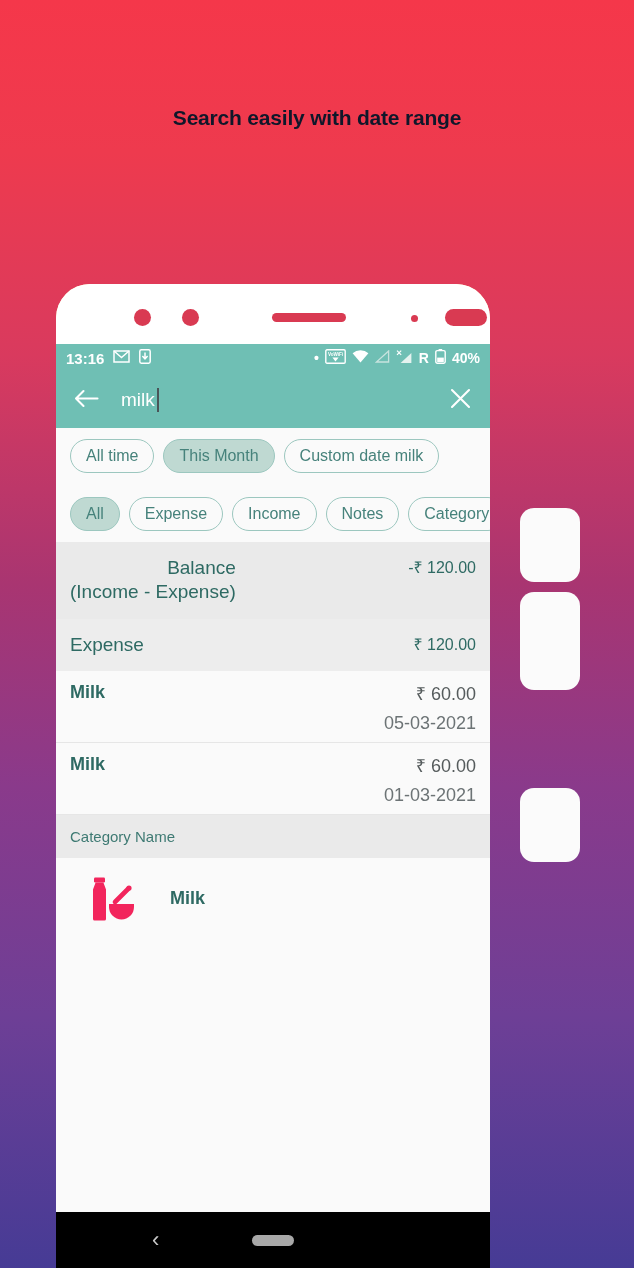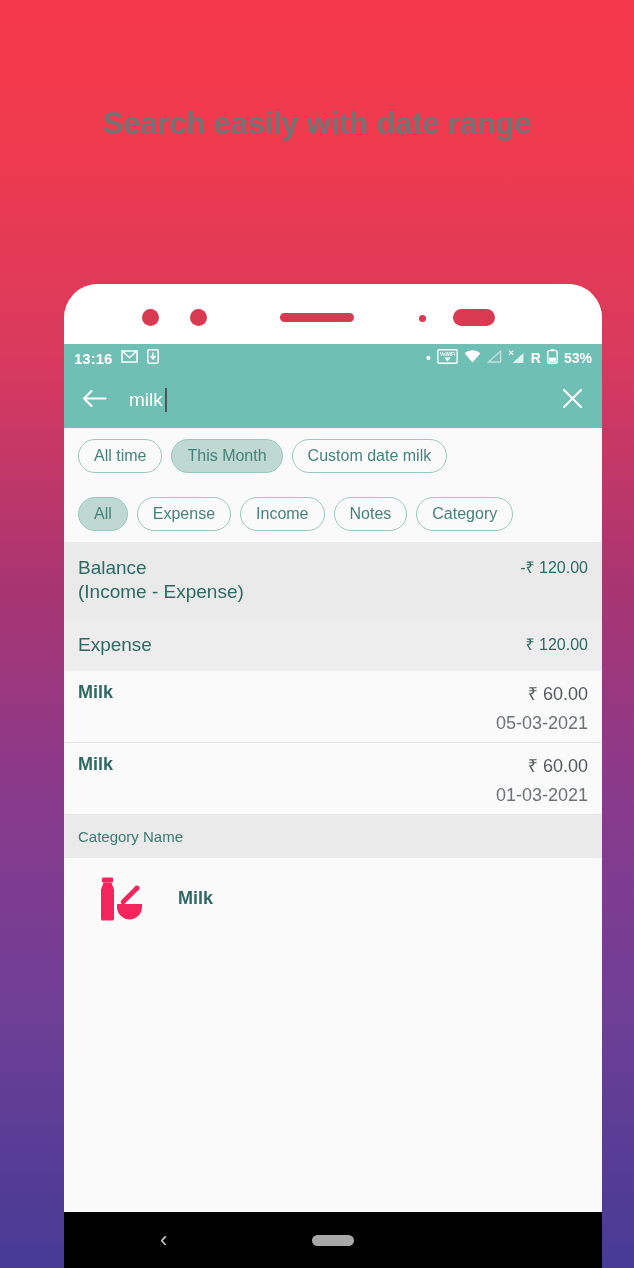--- a/index.html
+++ b/index.html
@@ -13,34 +13,34 @@
       #A93571 46%,
       #8A3A8B 62%,
       #6E3F96 80%,
       #463B95 100%);
     position:relative; overflow:hidden;
   }
 
   
   .headline {
     position:absolute; top:106px; left:0; width:100%;
-    text-align:center; color:#737373;
-    font-size:31px; font-weight:bold; letter-spacing:-0.2px;
+    text-align:center; color:#0f172a;
+    font-size:21px; font-weight:bold; letter-spacing:-0.2px;
   }
 
   
   .tab-deco { position:absolute; background:#FBFBFB; border-radius:14px; }
   .tab-deco.t1 { left:520px; top:508px; width:60px; height:74px; }
   .tab-deco.t2 { left:520px; top:592px; width:60px; height:98px; }
   .tab-deco.t3 { left:520px; top:788px; width:60px; height:74px; }
 
   
   .phone {
-    position:absolute; left:64px; top:284px;
-    width:538px; height:984px;
+    position:absolute; left:56px; top:284px;
+    width:434px; height:984px;
     background:#fef9c3;
     border-radius:34px 34px 0 0;
     overflow:hidden;
   }
   .bezel { position:relative; height:60px; background:#ffffff; }
   .cam-dot  { position:absolute; border-radius:50%; background:#D93A52; }
   .cam-dot.d1 { left:78px; top:25px; width:17px; height:17px; }
   .cam-dot.d2 { left:126px; top:25px; width:17px; height:17px; }
   .cam-dot.d3 { left:355px; top:31px; width:7px;  height:7px; }
   .speaker { position:absolute; left:216px; top:29px; width:74px; height:9px;
@@ -80,21 +80,21 @@
     border:1px solid #9CC7BF; border-radius:18px;
     color:#46827B; background:#FAFAFA;
     font-size:16px; padding:7px 15px; white-space:nowrap; flex:none;
   }
   .chip.sel { background:#BFD9D2; border-color:#9CC7BF; }
   .chip.clip { overflow:hidden; }
 
   
   .sum {
     display:flex; align-items:flex-start; justify-content:space-between;
-    padding:14px 14px; flex:none;
+    padding:14px 14px; flex:none;text-align:right;
   }
   .sum.a { background:#EAEAEA; }
   .sum.b { background:#EDEDED; }
   .sum-label { color:#2E6A63; font-size:19px; line-height:1.28; }
   .sum-val   { color:#2E6A63; font-size:16px; }
 
   
   .txn { padding:10px 14px 8px; border-bottom:1px solid #E6E6E6;
          background:#FAFAFA; flex:none; }
   .txn-top { display:flex; justify-content:space-between; align-items:center; }
@@ -182,21 +182,21 @@
           </svg>
         </span>
         <span>R</span>
         <span>
           <svg width="11" height="15" viewBox="0 0 11 15">
             <rect x="3.6" y="0" width="3.6" height="1.6" fill="#fff"></rect>
             <rect x="0.8" y="1.6" width="9.4" height="12.6" rx="1.4" fill="none" stroke="#fff" stroke-width="1.4"></rect>
             <rect x="2.2" y="8.6" width="6.6" height="4.4" fill="#fff"></rect>
           </svg>
         </span>
-        <span>53%</span>
+        <span>40%</span>
       </div>
     </div>
 
     <div class="appbar">
       <span>
         <svg width="25" height="21" viewBox="0 0 25 21">
           <path d="M23.5 10.5 H2 M9.5 3 L2 10.5 L9.5 18" fill="none" stroke="#fff" stroke-width="2.1" stroke-linecap="round" stroke-linejoin="round"></path>
         </svg>
       </span>
       <span class="query-wrap">

